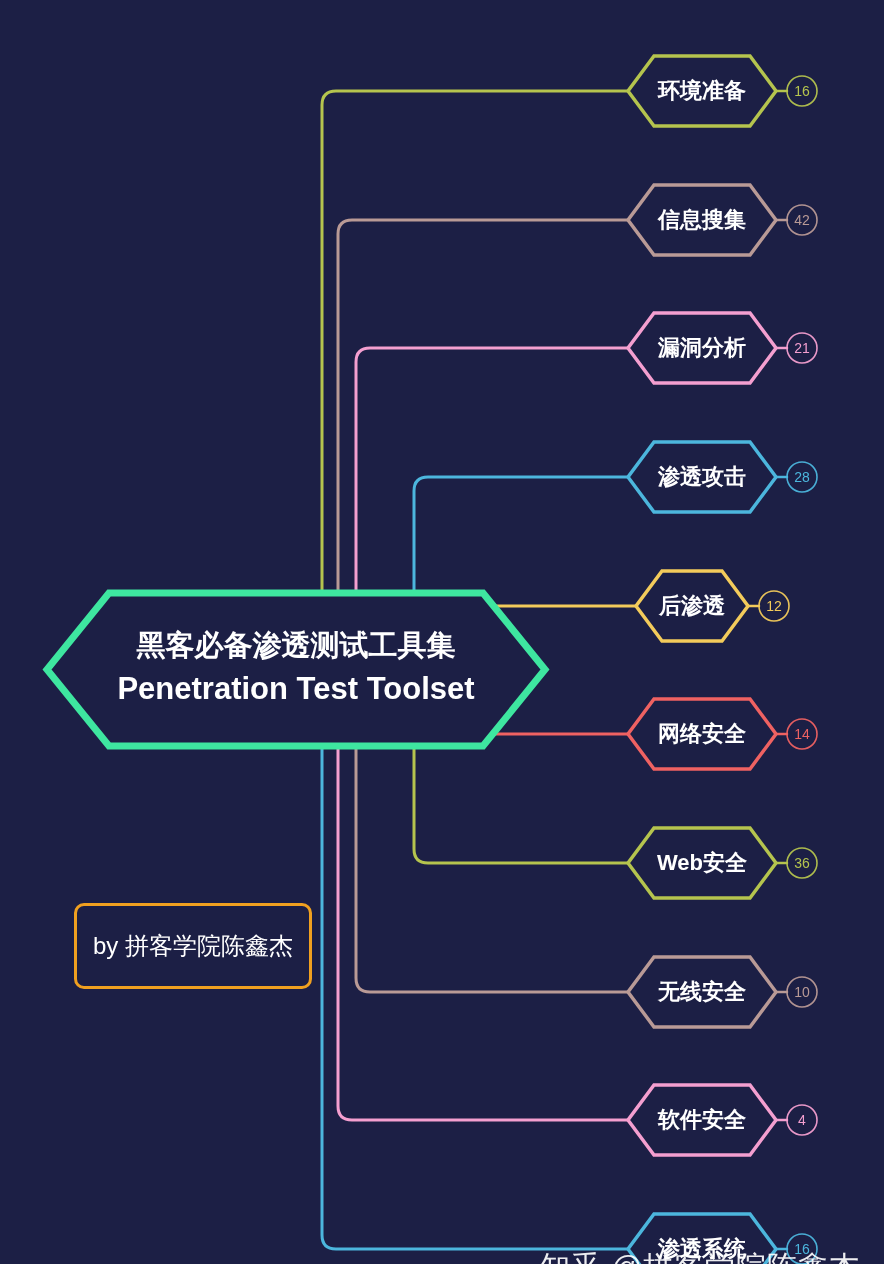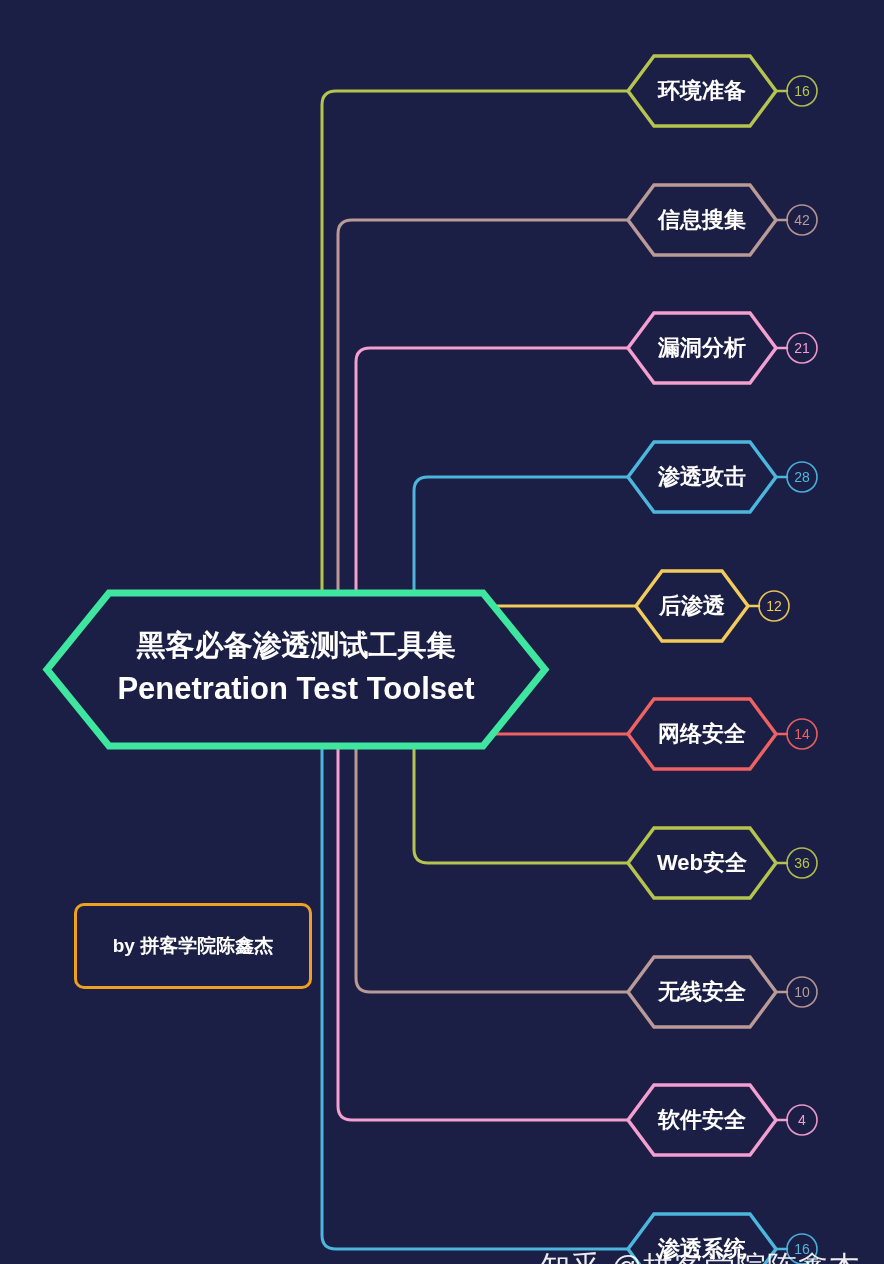--- a/index.html
+++ b/index.html
@@ -64,22 +64,22 @@
     border: 3px solid #f0a020;
     border-radius: 10px;
     display: flex;
     flex-direction: column;
     align-items: center;
     justify-content: center;
     color: #ffffff;
     line-height: 1.38;
   }
   .credit-line {
-    font-size: 19px;
-    font-weight: bold;
+    font-size: 24px;
+    font-weight: normal;
     white-space: nowrap;
   }
   .watermark {
     position: absolute;
     left: 0;
     top: 1206px;
     width: 884px;
     text-align: right;
     padding-right: 24px;
     box-sizing: border-box;

